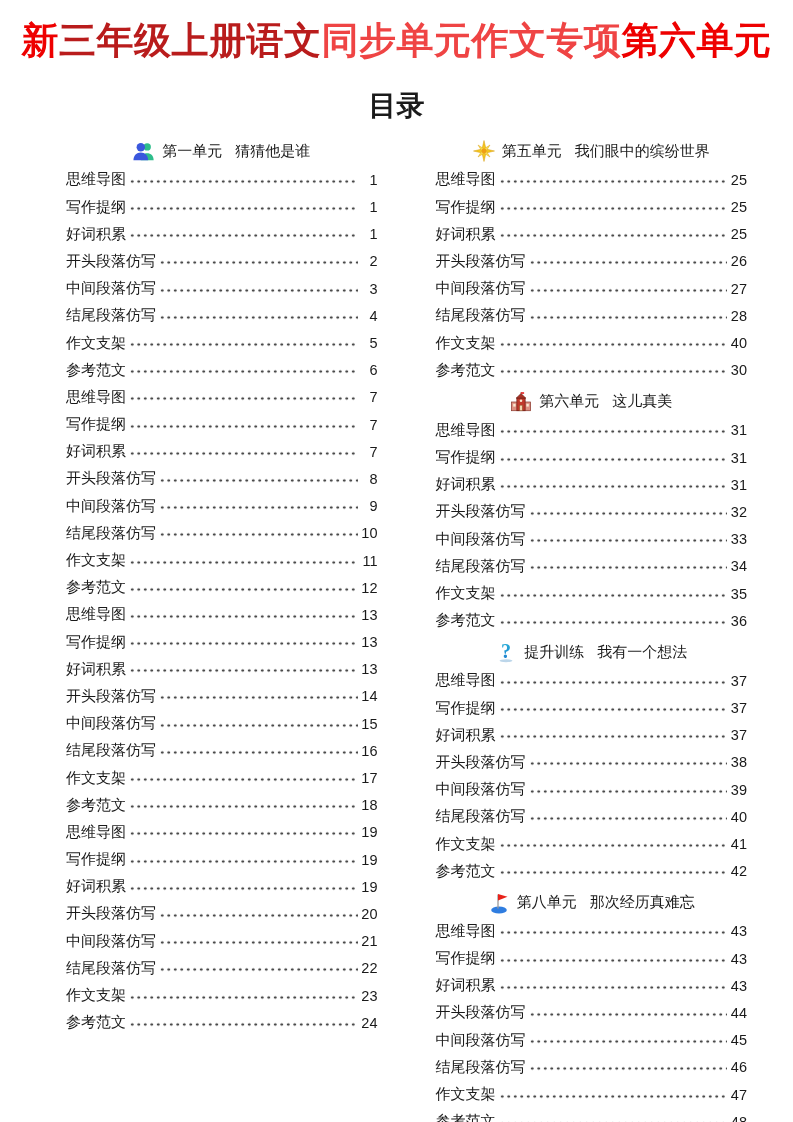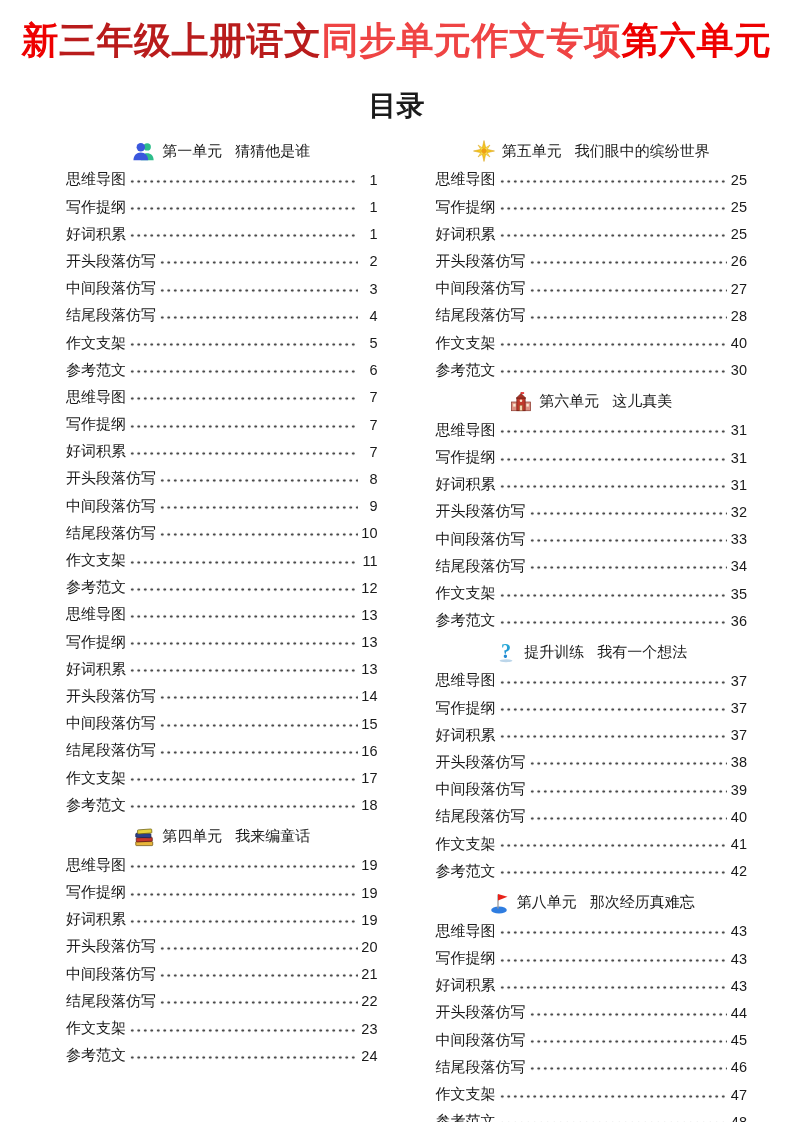--- a/index.html
+++ b/index.html
@@ -177,38 +177,20 @@
           <span class="leader-dots"></span>
           <span class="toc-page">17</span>
         </div>
         <div class="toc-row">
           <span class="toc-label">参考范文</span>
           <span class="leader-dots"></span>
           <span class="toc-page">18</span>
         </div>
       </div>
       <div class="unit">
-        <div class="unit-header">
-          <span class="unit-icon">
-            <svg viewBox="0 0 24 22">
-              <rect x="3" y="16" width="18.5" height="4.4" rx="0.8" fill="#e8b63a" stroke="#6b4f10" stroke-width="0.8"></rect>
-              <g transform="rotate(-3 12 13)">
-                <rect x="3.5" y="11.6" width="17.5" height="4.4" rx="0.8" fill="#c6362b" stroke="#5e1a14" stroke-width="0.8"></rect>
-              </g>
-              <g transform="rotate(2 11 9)">
-                <rect x="3" y="7.2" width="16.5" height="4.4" rx="0.8" fill="#2b3f8c" stroke="#141f4a" stroke-width="0.8"></rect>
-              </g>
-              <g transform="rotate(-4 12 5)">
-                <rect x="5" y="2.8" width="15.5" height="4.4" rx="0.8" fill="#e6d23c" stroke="#6b5e10" stroke-width="0.8"></rect>
-              </g>
-            </svg>
-          </span>
-          <span>第四单元</span>
-          <span class="unit-topic">我来编童话</span>
-        </div>
         <div class="toc-row">
           <span class="toc-label">思维导图</span>
           <span class="leader-dots"></span>
           <span class="toc-page">19</span>
         </div>
         <div class="toc-row">
           <span class="toc-label">写作提纲</span>
           <span class="leader-dots"></span>
           <span class="toc-page">19</span>
         </div>

